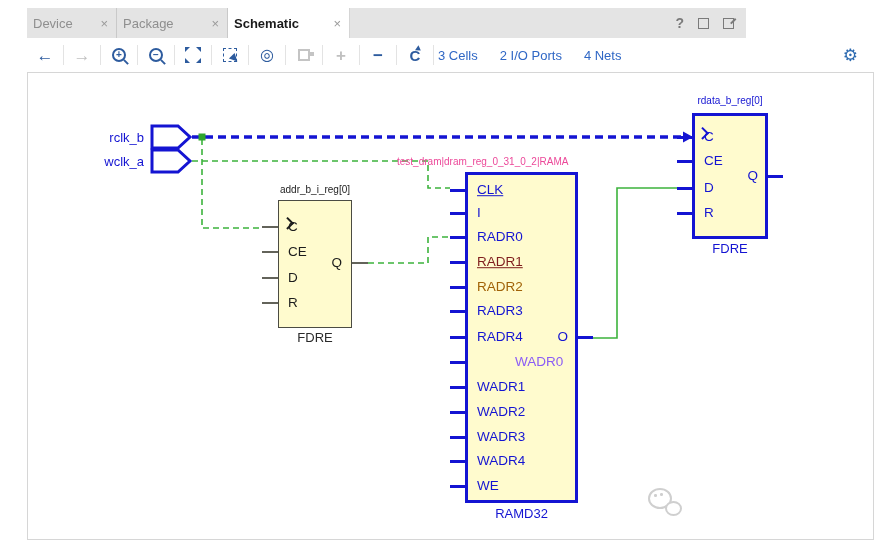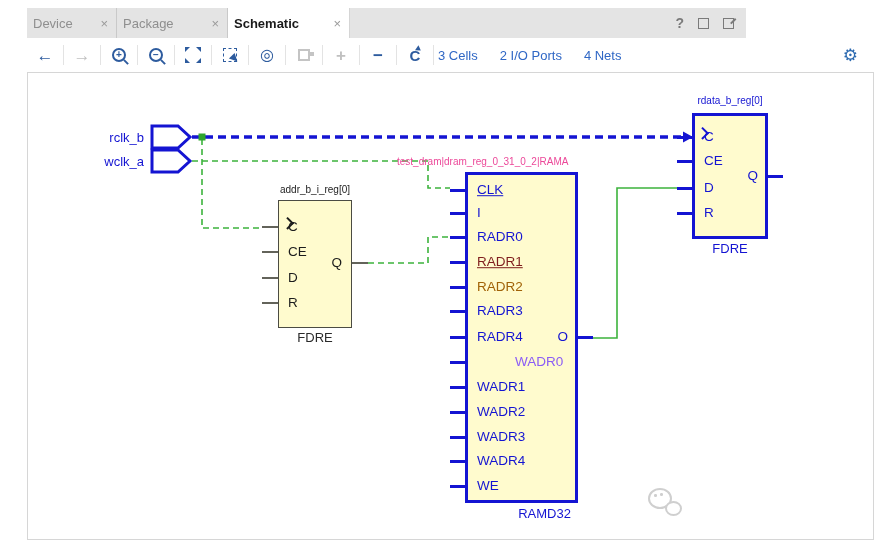--- a/index.html
+++ b/index.html
@@ -231,21 +231,21 @@
     <span class="pinlab" style="left: 12px; top: 240px; color: rgb(20, 20, 210);">WADR2</span>
     <i class="stub" style="left: -15px; top: 263.5px; width: 15px; height: 3px; background: rgb(20, 20, 210);"></i>
     <span class="pinlab" style="left: 12px; top: 265px; color: rgb(20, 20, 210);">WADR3</span>
     <i class="stub" style="left: -15px; top: 287.5px; width: 15px; height: 3px; background: rgb(20, 20, 210);"></i>
     <span class="pinlab" style="left: 12px; top: 289px; color: rgb(20, 20, 210);">WADR4</span>
     <i class="stub" style="left: -15px; top: 312.5px; width: 15px; height: 3px; background: rgb(20, 20, 210);"></i>
     <span class="pinlab" style="left: 12px; top: 314px; color: rgb(20, 20, 210);">WE</span>
     <i class="stub" style="right: -15px; top: 163.5px; width: 15px; height: 3px; background: rgb(20, 20, 210);"></i>
     <span class="pinlab" style="right: 10px; top: 165px; color: rgb(20, 20, 210);">O</span>
   </div>
-<div class="cell-type" style="left:488px;top:506px;width:113px;color:#1414d2">RAMD32</div>
+<div class="cell-type" style="left:465px;top:506px;width:113px;color:#1414d2">RAMD32</div>
 
 <div class="cell-title" style="left:655px;top:95px;width:150px;text-align:center;color:#1414d2">rdata_b_reg[0]</div>
 <div class="cell" id="cell-2" style="left:692px;top:113px;width:76px;height:126px">
   <div class="cell-box sel"></div>
 <i class="stub" style="left: -15px; top: 22.5px; width: 15px; height: 3px; background: rgb(20, 20, 210);"></i>
     <span class="pinlab" style="left: 12px; top: 24px; color: rgb(20, 20, 210);">C</span>
     <i class="stub" style="left: -15px; top: 46.5px; width: 15px; height: 3px; background: rgb(20, 20, 210);"></i>
     <span class="pinlab" style="left: 12px; top: 48px; color: rgb(20, 20, 210);">CE</span>
     <i class="stub" style="left: -15px; top: 73.5px; width: 15px; height: 3px; background: rgb(20, 20, 210);"></i>
     <span class="pinlab" style="left: 12px; top: 75px; color: rgb(20, 20, 210);">D</span>

